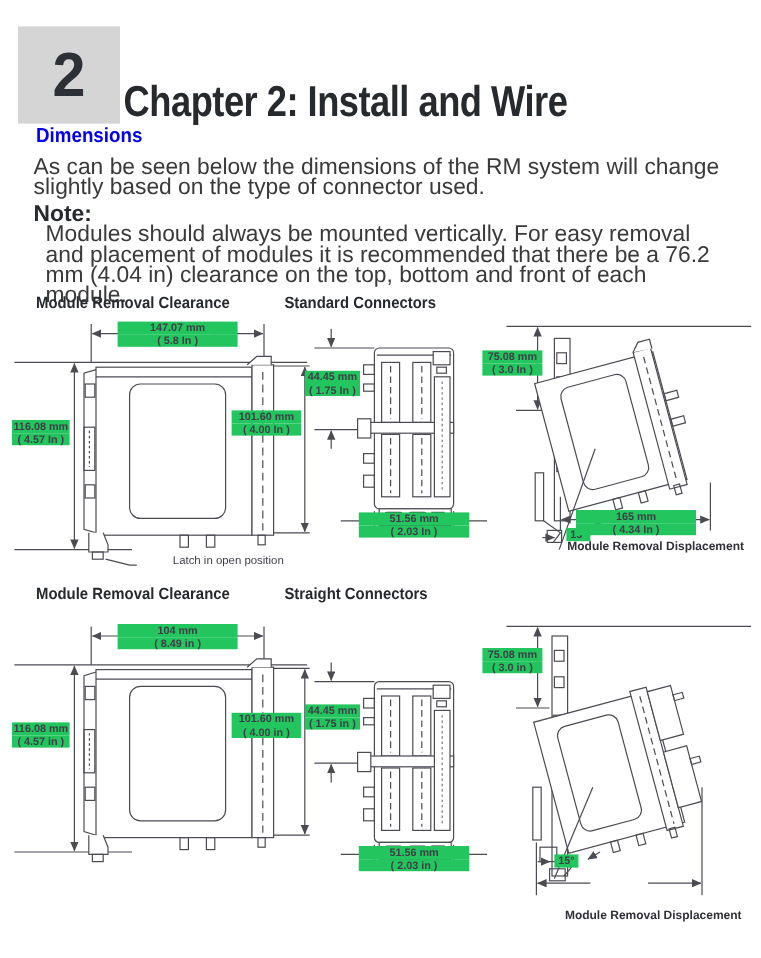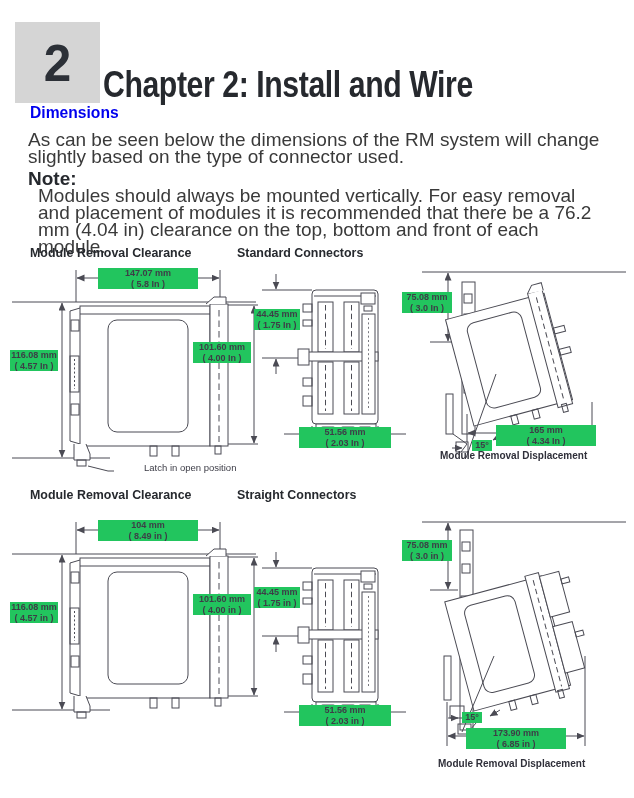--- a/index.html
+++ b/index.html
@@ -23,21 +23,21 @@
     transform:scaleX(.92);transform-origin:left;white-space:nowrap;}
   
   .diagram{position:absolute;}
   .diagram svg{position:absolute;left:0;top:0;}
   .ln{stroke:#4b4b54;stroke-width:1;fill:none;}
   .lnw{stroke:#4b4b54;stroke-width:1;fill:#ffffff;}
   .dim{position:absolute;font-size:9px;line-height:10.5px;color:#3d3d47;
     text-align:center;white-space:nowrap;}
   .dim div{background:#22c55e;font-weight:bold;}
   .caption{position:absolute;font-size:10px;font-weight:600;color:#30303a;
-    text-align:left;white-space:nowrap;}
+    text-align:right;white-space:nowrap;}
   .latch-note{position:absolute;font-size:9.5px;color:#3d3d47;white-space:nowrap;background:#fff;margin-left:28px;}
 </style>
 </head>
 <body>
 
 <svg width="0" height="0" style="position:absolute">
   <defs>
     <marker id="arr" markerWidth="8" markerHeight="8" refX="7.5" refY="3.5" orient="auto-start-reverse">
       <path d="M0,0 L8,3.5 L0,7 Z" fill="#4b4b54"></path>
     </marker>
@@ -178,21 +178,21 @@
     <line class="ln" x1="103" y1="177" x2="68" y2="177" marker-end="url(#arr)"></line>
     <line class="ln" x1="158" y1="177" x2="191" y2="177" marker-end="url(#arr)"></line>
   </svg>
   <div class="dim" style="left:2px;top:36px;width:50px">
     <div>75.08 mm</div>
     <div>( 3.0 In )</div>
   </div>
   <div class="dim" style="left:72px;top:184px;width:20px">
     <div>15°</div>
   </div>
-  <div class="dim" style="left:96px;top:169px;width:100px">
+  <div class="dim" style="left:80px;top:169px;width:100px">
     <div>165 mm</div>
     <div>( 4.34 In )</div>
   </div>
   <div class="caption" style="left:40px;top:194px;width:180px">Module Removal Displacement</div>
 </div>
 
 <div class="abs fig-title" style="left:30px;top:487px">Module Removal Clearance</div>
 <div class="abs fig-title" style="left:237px;top:487px">Straight Connectors</div>
 
 <div class="diagram" style="left:10px;top:510px;width:250px;height:218px">
@@ -316,18 +316,14 @@
     <line class="ln" x1="92" y1="230" x2="48" y2="230" marker-end="url(#arr)"></line>
     <line class="ln" x1="140" y1="230" x2="184" y2="230" marker-end="url(#arr)"></line>
   </svg>
   <div class="dim" style="left:2px;top:34px;width:50px">
     <div>75.08 mm</div>
     <div>( 3.0 in )</div>
   </div>
   <div class="dim" style="left:62px;top:206px;width:20px">
     <div>15°</div>
   </div>
-  <div class="dim" style="left:66px;top:222px;width:100px">
-    <div>173.90 mm</div>
-    <div>( 6.85 in )</div>
-  </div>
   <div class="caption" style="left:38px;top:252px;width:180px">Module Removal Displacement</div>
 </div>
 
 </body></html>

